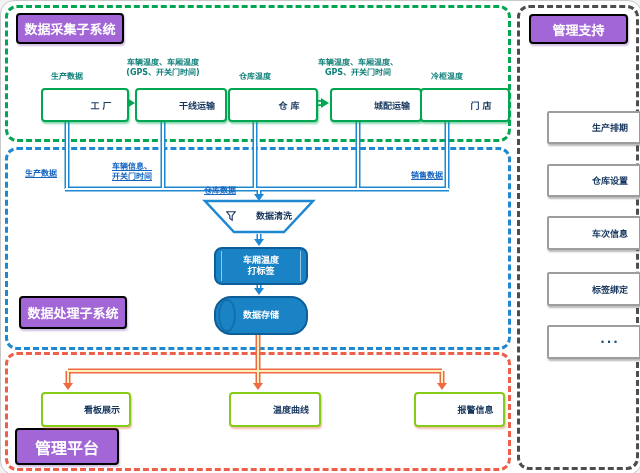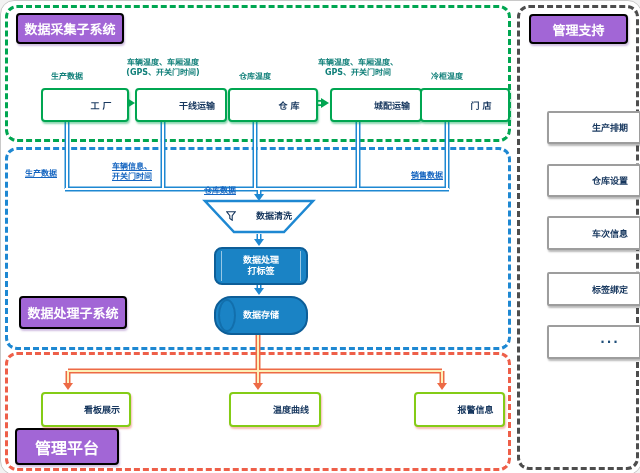--- a/index.html
+++ b/index.html
@@ -157,21 +157,21 @@
     </div>
 
   <div class="funnel-text" style="left:213px;top:208px;width:90px;">
     <svg width="10" height="10" viewBox="0 0 10 10">
       <path d="M0.8,0.8 H9.2 L6.2,4.6 V9.2 L3.8,7.4 V4.6 Z" fill="none" stroke="#17375e" stroke-width="1.1"></path>
     </svg>
     <span>数据清洗</span>
   </div>
 
   <div class="bluebox procbox" style="left:213px;top:246px;width:90px;height:34px;">
-    <span>数据处理</span>
+    <span>车厢温度</span>
     <span>打标签</span>
   </div>
   <div class="bluebox cyl" style="left:213px;top:295px;width:90px;height:35px;">
     <span>数据存储</span>
   </div>
 
   <div class="node red" style="left:40px;top:391px;width:54px;height:31px;">
     <span>看板展示</span>
     </div>
   <div class="node red" style="left:228px;top:391px;width:56px;height:31px;">

